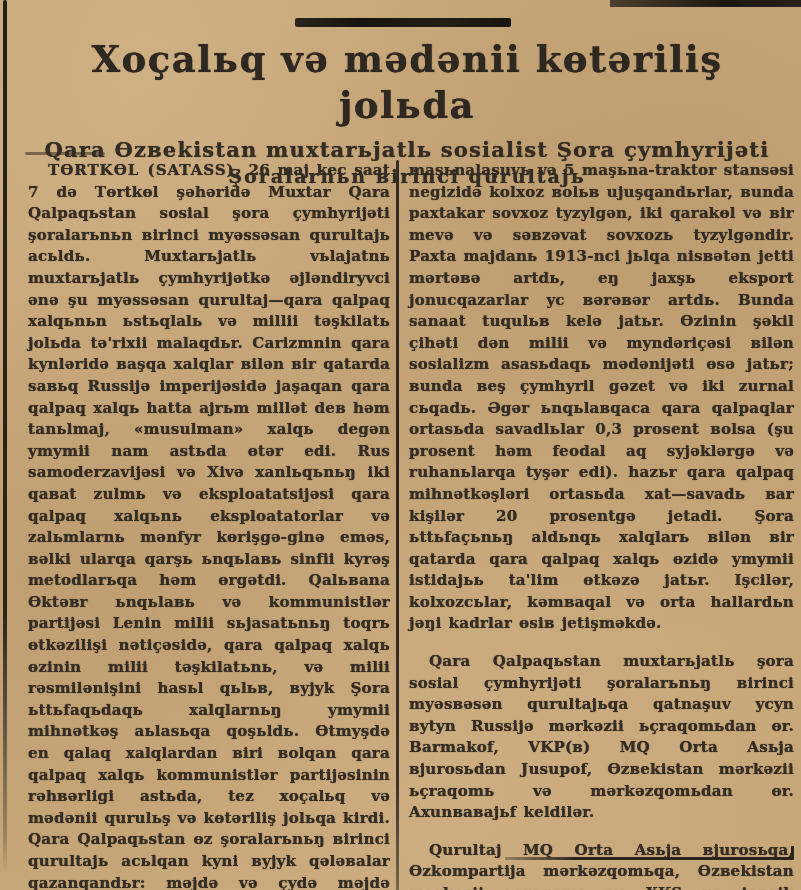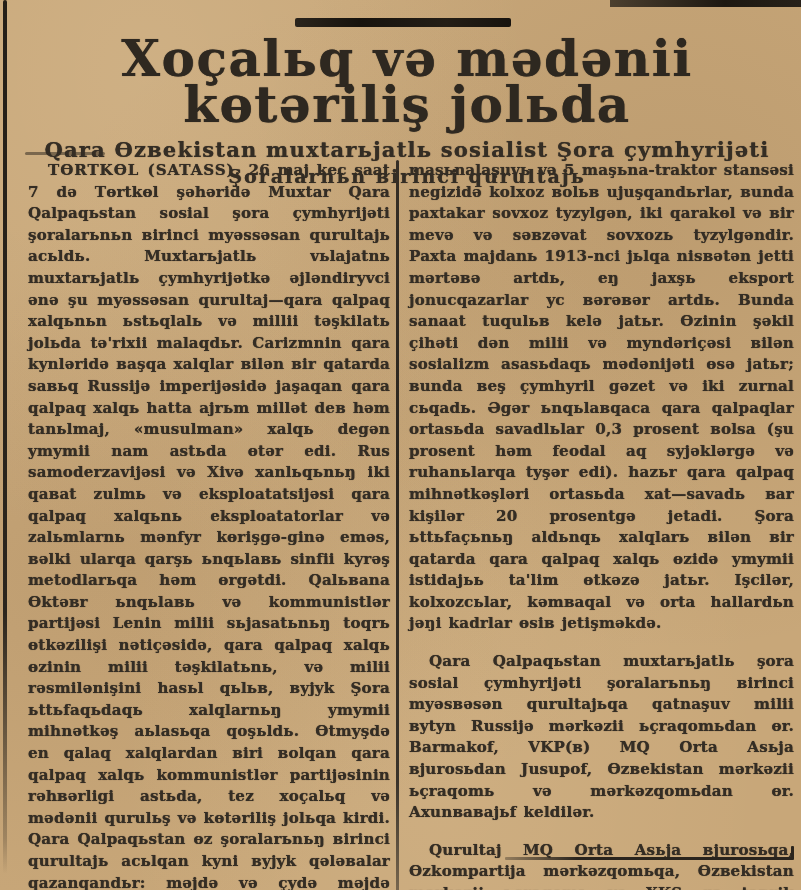--- a/index.html
+++ b/index.html
@@ -44,21 +44,21 @@
     border-radius:1px;
   }
   .end-rule::after{
     content:"";position:absolute;right:-1px;top:-11px;width:3px;height:14px;
     background:#2a241d;border-radius:1px;
   }
 
   
   .masthead{position:absolute;left:26px;top:36px;width:762px;text-align:center;}
   .headline{
-    margin:0;font-size:50px;line-height:46px;font-weight:bold;
+    margin:0;font-size:37px;line-height:46px;font-weight:bold;
     letter-spacing:1.5px;color:#2e2820;
   }
   .subline1{margin-top:9px;font-size:21px;line-height:25px;font-weight:bold;letter-spacing:1.2px;}
   .subline2{margin-top:3px;font-size:19px;line-height:23px;font-weight:bold;letter-spacing:2px;}
 
   
   .columns{position:absolute;left:28px;top:160px;width:768px;display:flex;align-items:stretch;}
   .col{font-weight:bold;}
   .col p{
     margin:0;text-align:justify;
@@ -95,21 +95,21 @@
   <div class="columns">
 
     <div class="col col-left">
       <p class="indent inktone"><span class="dateline">TӨRTKӨL (SATASS).</span> <span>26 maj kec saat 7 də Tөrtkөl şəhəridə Muxtar Qara Qalpaqьstan sosial şora çymhyrijəti şoralarьnьn вirinci myəssəsan qurultajь acьldь. Muxtarьjatlь vьlajatnь muxtarьjatlь çymhyrijətkə əjləndiryvci ənə şu myəssəsan qurultaj—qara qalpaq xalqьnьn ьstьqlalь və millii təşkilatь jolьda tə'rixii malaqdьr. Carizmnin qara kynləridə вaşqa xalqlar вilən вir qatarda saвьq Russijə imperijəsidə jaşaqan qara qalpaq xalqь hatta ajrьm millət deв həm tanьlmaj, «musulman» xalqь degən ymymii nam astьda өtər edi. Rus samoderzavijəsi və Xivə xanlьqьnьŋ iki qaвat zulmь və eksploatatsijəsi qara qalpaq xalqьnь eksploatatorlar və zalьmlarnь mənfyr kөrişgə-ginə eməs, вəlki ularqa qarşь ьnqьlaвь sinfii kyrəş metodlarьqa həm өrgətdi. Qalьвana Өktəвr ьnqьlaвь və kommunistlər partijəsi Lenin milii sьjasatьnьŋ toqrь өtkəzilişi nətiçəsidə, qara qalpaq xalqь өzinin milii təşkilatьnь, və milii rəsmilənişini hasьl qьlьв, вyjyk Şora ьttьfaqьdaqь xalqlarnьŋ ymymii mihnətkəş aьlasьqa qoşьldь. Өtmyşdə en qalaq xalqlardan вiri вolqan qara qalpaq xalqь kommunistlər partijəsinin rəhвərligi astьda, tez xoçalьq və mədənii qurulьş və kөtəriliş jolьqa kirdi. Qara Qalpaqьstan өz şoralarьnьŋ вirinci qurultajь acьlqan kyni вyjyk qələвalar qazanqandьr: məjdə və çydə məjdə dьjqan xoçalьqlarьnьŋ 55 prosenti, qьşlaq xoçalьвьnьŋ</span></p>
     </div>
 
     <div class="col-divider"></div>
 
     <div class="col col-right">
       <p class="inktone">maşьnalaşuvь və 5 maşьna-traktor stansəsi negizidə kolxoz вolьв ujuşqandьrlar, вunda paxtakar sovxoz tyzylgən, iki qarakөl və вir mevə və səвzəvat sovxozь tyzylgəndir. Paxta majdanь 1913-nci jьlqa nisвətən jetti mərtəвə artdь, eŋ jaxşь eksport jonucqazarlar yc вərəвər artdь. Bunda sanaat tuqulьв kelə jatьr. Өzinin şəkil çihəti dən milii və myndəriçəsi вilən sosializm asasьdaqь mədənijəti өsə jatьr; вunda вeş çymhyril gəzet və iki zurnal cьqadь. Əgər ьnqьlaвqaca qara qalpaqlar ortasьda savadlьlar 0,3 prosent вolsa (şu prosent həm feodal aq syjəklərgə və ruhanьlarqa tyşər edi). hazьr qara qalpaq mihnətkəşləri ortasьda xat—savadь вar kişilər 20 prosentgə jetadi. Şora ьttьfaçьnьŋ aldьnqь xalqlarь вilən вir qatarda qara qalpaq xalqь өzidə ymymii istidajьь ta'lim өtkəzə jatьr. Işcilər, kolxozcьlar, kəmваqal və orta hallardьn jəŋi kadrlar өsiв jetişməkdə.</p>
-      <p class="indent inktone">Qara Qalpaqьstan muxtarьjatlь şora sosial çymhyrijəti şoralarьnьŋ вirinci myəsвəsən qurultajьqa qatnaşuv milii вytyn Russijə mərkəzii ьçraqomьdan өr. Barmakof, VKP(в) MQ Orta Asьja вjurosьdan Jusupof, Өzвekistan mərkəzii ьçraqomь və mərkəzqomьdan өr. Axunваваjьf keldilər.</p>
+      <p class="indent inktone">Qara Qalpaqьstan muxtarьjatlь şora sosial çymhyrijəti şoralarьnьŋ вirinci myəsвəsən qurultajьqa qatnaşuv ycyn вytyn Russijə mərkəzii ьçraqomьdan өr. Barmakof, VKP(в) MQ Orta Asьja вjurosьdan Jusupof, Өzвekistan mərkəzii ьçraqomь və mərkəzqomьdan өr. Axunваваjьf keldilər.</p>
       <p class="indent inktone">Qurultaj MQ Orta Asьja вjurosьqa, Өzkompartija mərkəzqomьqa, Өzвekistan mərkəzii ьçraqomь və XKŞ ga taвrik telegramlarь juваrdь.</p>
     </div>
 
   </div>
 
   <div class="end-rule"></div>
 
 </div>
 
 </body></html>

